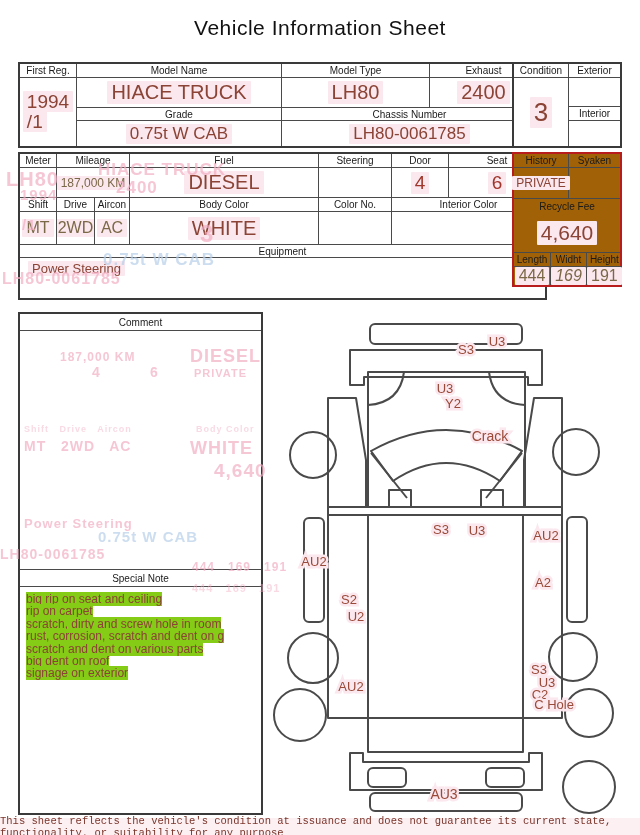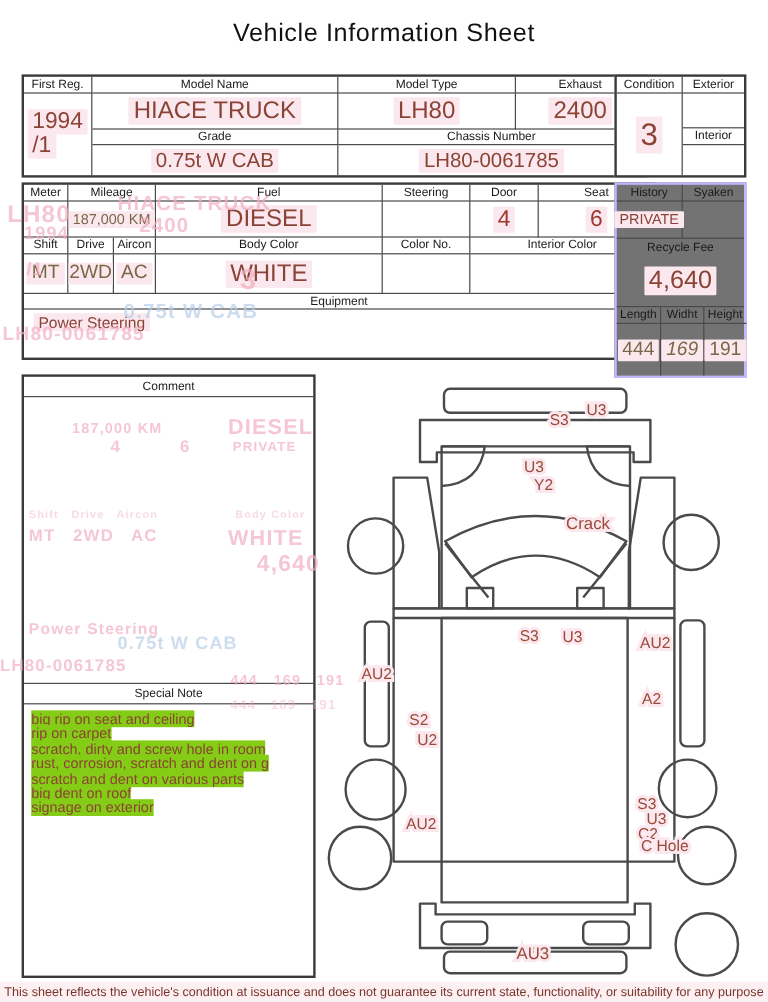--- a/index.html
+++ b/index.html
@@ -43,21 +43,21 @@
   .sn-line span{background:#84cc16;}
   
   .ghost-layer{position:absolute;left:0;top:0;width:640px;height:835px;pointer-events:none;z-index:6;}
   .ghost{position:absolute;font-weight:bold;letter-spacing:1px;opacity:.7;white-space:pre;filter:blur(.3px);}
   .ghost.pink{color:#f2aec3;}
   .ghost.blue{color:#b7cfe9;}
   
   .footer{
     position:absolute;left:0;top:818px;width:640px;height:17px;background:#fdf0f3;
     display:flex;align-items:center;justify-content:center;
-    font-size:10.5px;color:#7a352a;
+    font-size:10.5px;color:#7a352a;font-family:Liberation Mono, monospace;
   }
   svg text{font-family:"Liberation Sans",sans-serif;}
 </style>
 </head>
 <body>
 
 <div class="sheet">
 
   <div class="title">Vehicle Information Sheet</div>
 
@@ -146,21 +146,21 @@
       </div>
     <div></div>
     <div class="br0" style="grid-column:6/8;"></div>
 
     <div class="hcell br0" style="grid-column:1/8;">Equipment</div>
     <div class="br0 bb0 equipcell" style="grid-column:1/8;">
         <span class="hl brown equipval">Power Steering</span>
       </div>
   </div>
 
-  <div style="position:absolute;left:512px;top:152px;width:110px;height:163px;border:2px solid #c4b5fd;box-sizing:border-box;background:#737373;display:flex;flex-direction:column;">
+  <div style="position:absolute;left:512px;top:152px;width:110px;height:135px;border:2px solid #b91c1c;box-sizing:border-box;background:#a16207;display:flex;flex-direction:column;">
     <div style="display:grid;grid-template-columns:55px 1fr;grid-template-rows:14px 30px;border-bottom:1px solid #4a4a4a;">
       <div class="hcell" style="border-right:1px solid #4a4a4a;border-bottom:1px solid #4a4a4a;display:flex;align-items:center;justify-content:center;">History</div>
       <div class="hcell" style="border-bottom:1px solid #4a4a4a;display:flex;align-items:center;justify-content:center;">Syaken</div>
       <div style="border-right:1px solid #4a4a4a;display:flex;align-items:center;justify-content:center;">
           <span class="hl brown v12">PRIVATE</span>
         </div>
       <div style="display:flex;align-items:center;justify-content:center;"></div>
     </div>
     <div style="height:56px;border-bottom:1px solid #4a4a4a;display:flex;flex-direction:column;">
       <div class="hcell" style="height:14px;display:flex;align-items:center;justify-content:center;">Recycle Fee</div>

